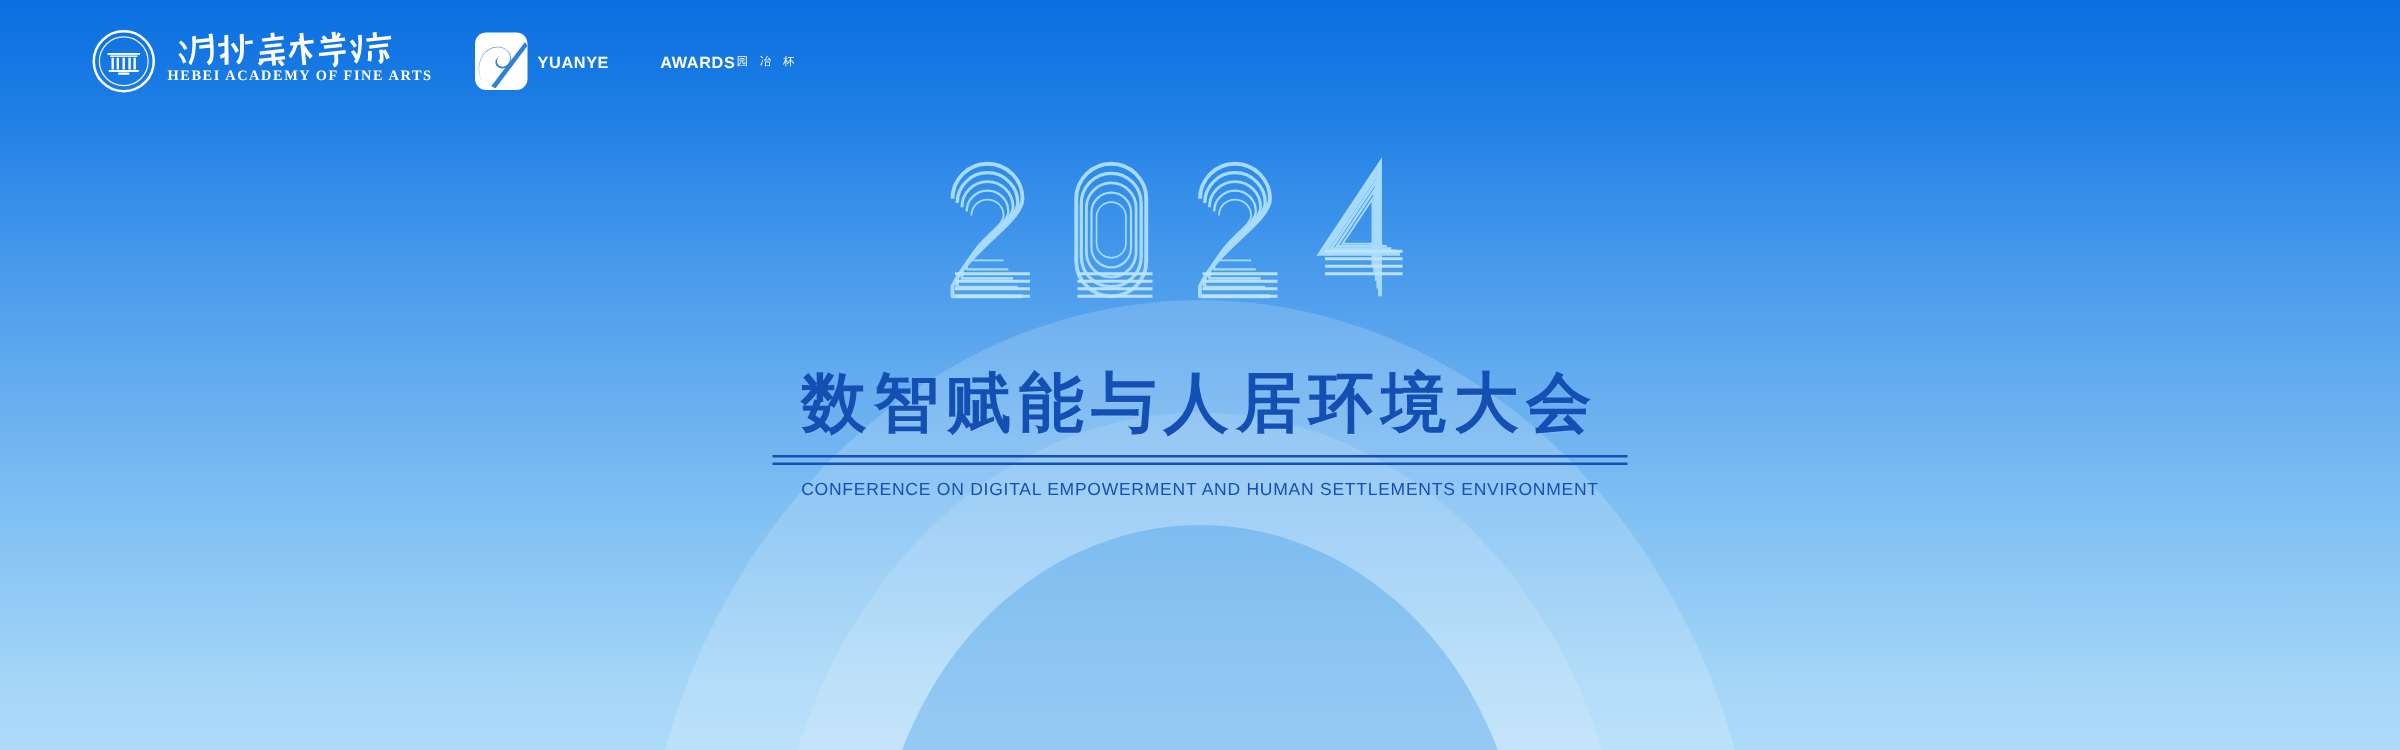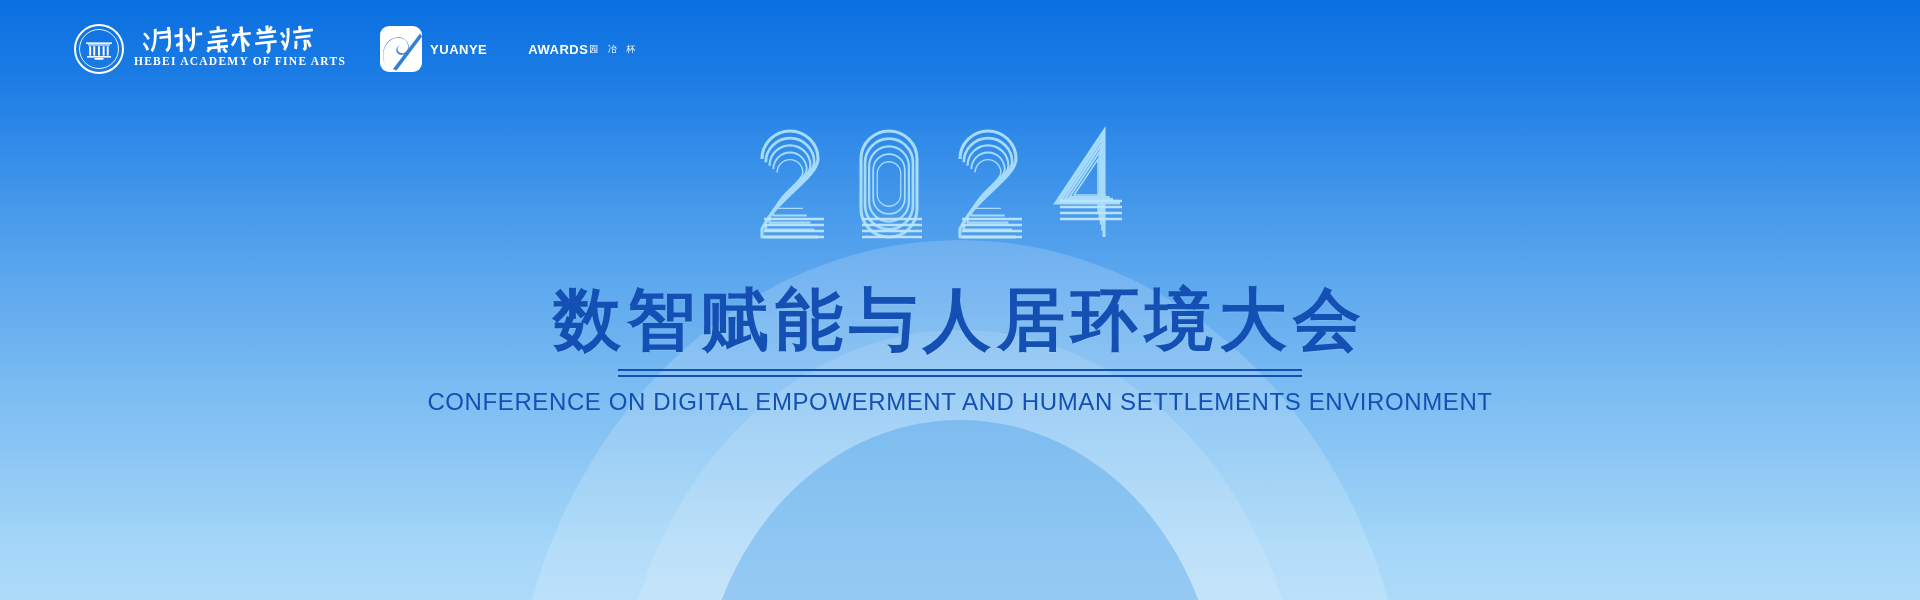--- a/index.html
+++ b/index.html
@@ -128,42 +128,42 @@
 
   
   .title-block{
     position:absolute;
     left:0;right:0;
     top:282px;
     text-align:center;
     z-index:5;
   }
   .main-title{
-    margin:0;
+    margin:12px;
     color:#1450b4;
-    font-size:68px;
+    font-size:52px;
     font-weight:700;
     letter-spacing:6px;
     line-height:1.12;
     white-space:nowrap;
     font-family:"DejaVu Sans","Liberation Sans",sans-serif;
     text-shadow:0 1px 0 rgba(255,255,255,0.10);
   }
   .rules{
     width:684px;
     margin:11px auto 0;
   }
   .rule{
     height:2px;background:#1450b4;width:100%;
   }
   .rule + .rule{margin-top:4px;}
   .sub-title{
     margin:11px 0 0;
     color:#1450b4;
-    font-size:24px;
+    font-size:14px;
     font-weight:500;
     letter-spacing:0.6px;
     white-space:nowrap;
     font-family:"Liberation Sans","DejaVu Sans",sans-serif;
   }
 
   
   .organizer{
     position:absolute;
     left:0;right:0;

